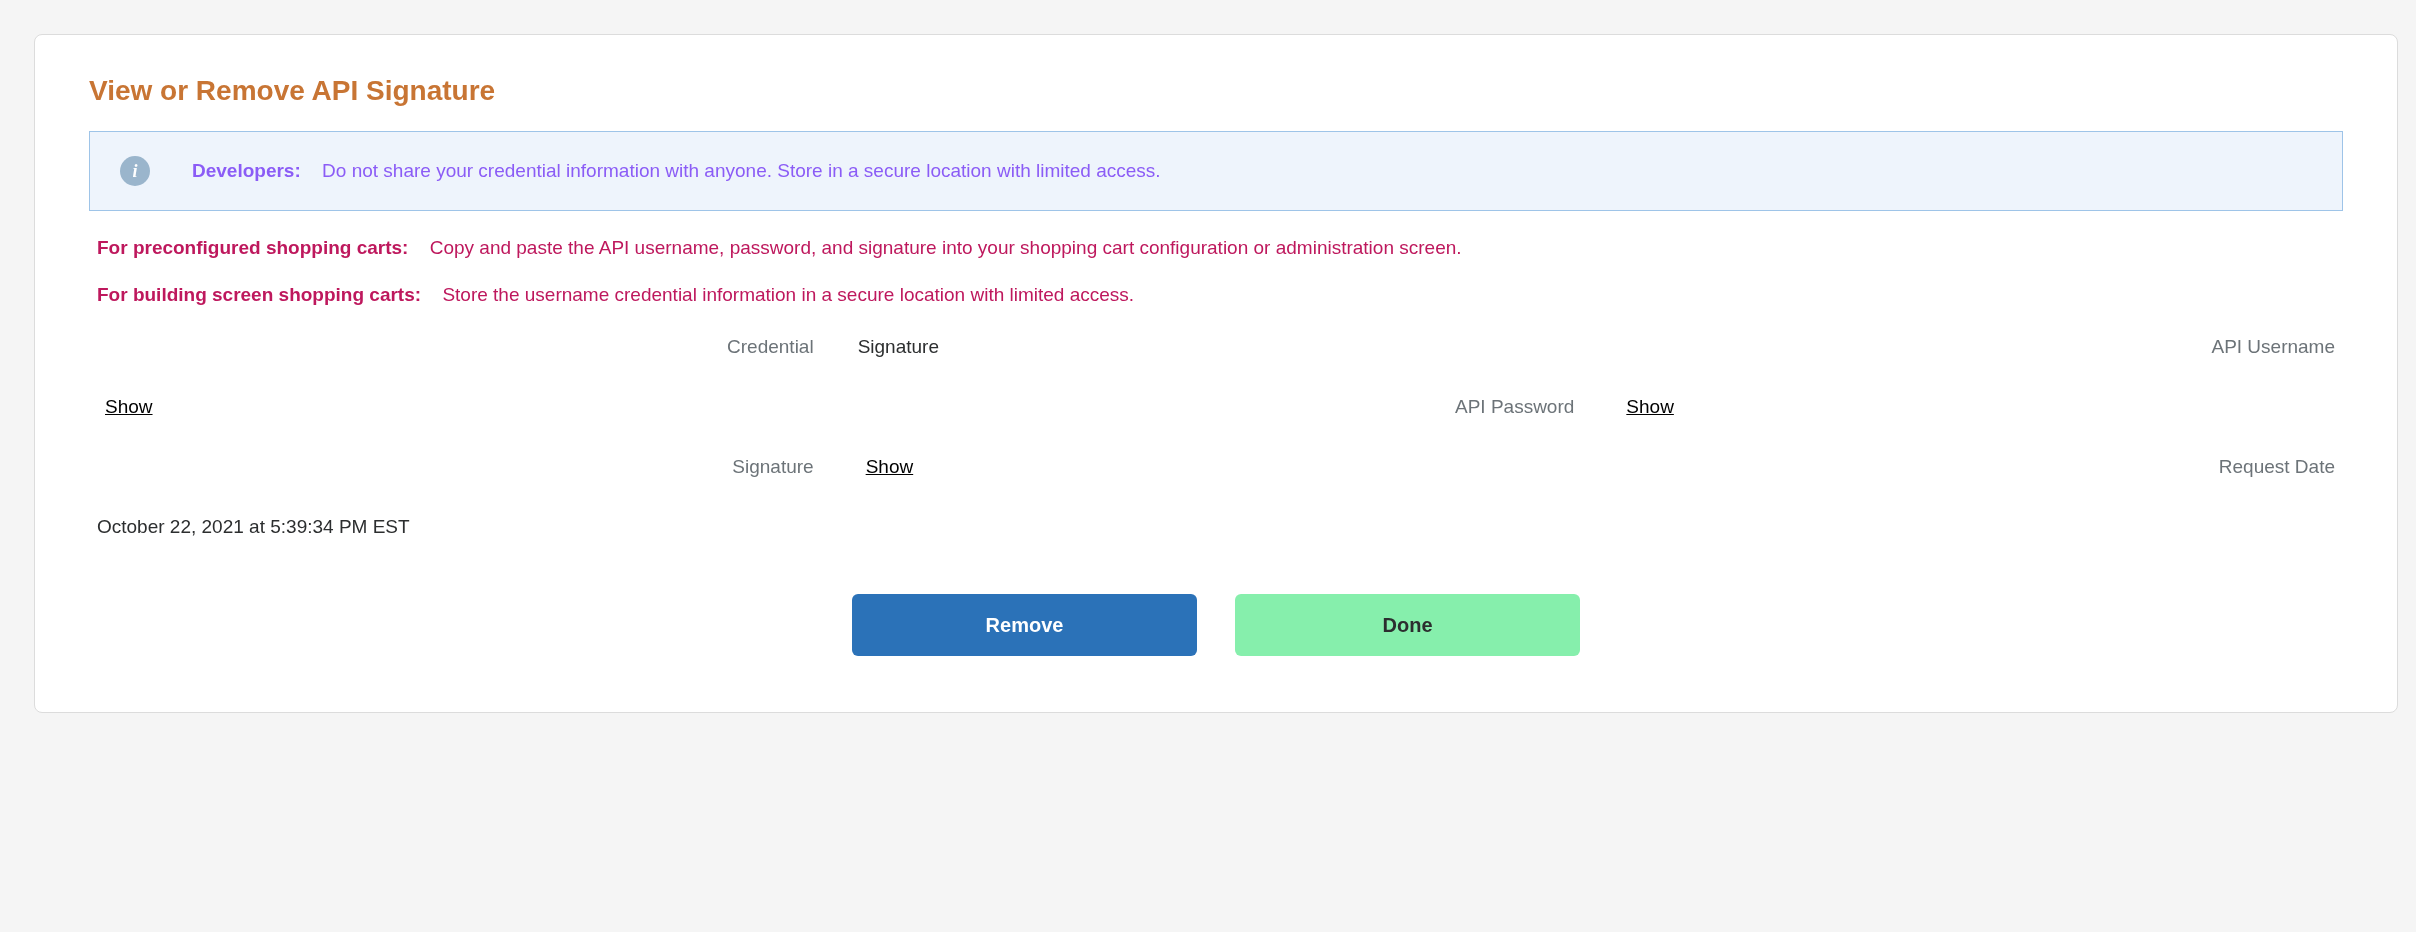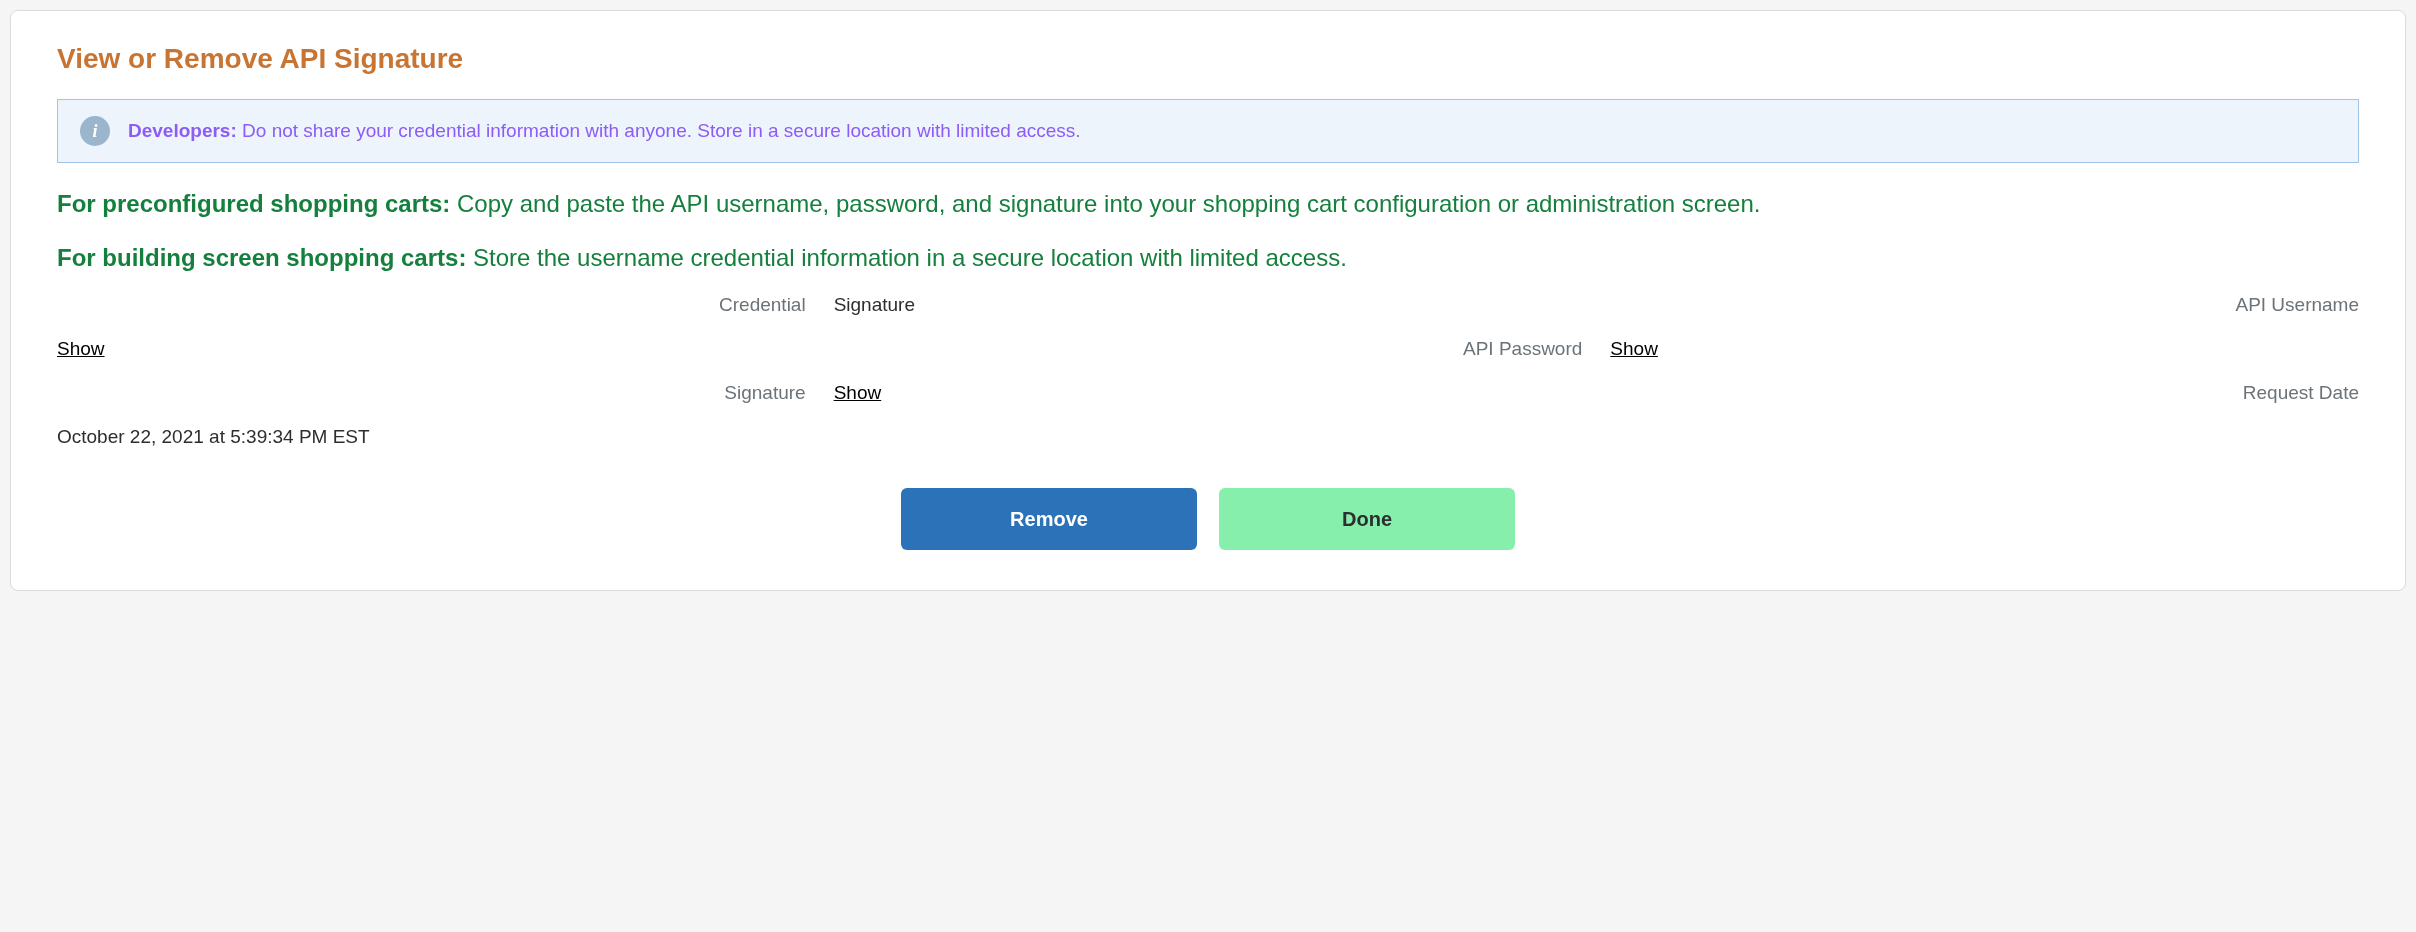--- a/index.html
+++ b/index.html
@@ -1,17 +1,17 @@
 <!DOCTYPE html>
 <html><head>
   <meta charset="utf-8">
   <style>
     * {
       box-sizing: border-box;
-      margin: 0;
+      margin: 8px;
       padding: 0;
     }
     body {
       font-family: "Helvetica Neue", Helvetica, Arial, sans-serif;
       background: #f5f5f5;
       padding: 10px;
     }
     .card {
       background: #ffffff;
       border: 1px solid #dcdcdc;
@@ -50,22 +50,22 @@
       flex-shrink: 0;
     }
     .info-text {
       font-size: 19px;
       color: #8b5cf6;
     }
     .info-text .bold {
       font-weight: 700;
     }
     .para {
-      font-size: 24px;
-      color: #15803d;
+      font-size: 19px;
+      color: #be185d;
       margin-bottom: 20px;
       line-height: 1.4;
     }
     .para .bold {
       font-weight: 700;
     }
     .cred-table {
       display: grid;
       grid-template-columns: 1fr 1fr 1fr;
       column-gap: 28px;
@@ -88,21 +88,21 @@
       text-decoration: underline;
       cursor: pointer;
       font-size: 19px;
     }
     .button-row {
       display: flex;
       justify-content: center;
       gap: 22px;
     }
     .btn {
-      width: 296px;
+      width: 345px;
       height: 62px;
       border-radius: 6px;
       font-size: 20px;
       font-weight: 700;
       border: none;
       cursor: pointer;
       display: flex;
       align-items: center;
       justify-content: center;
     }

